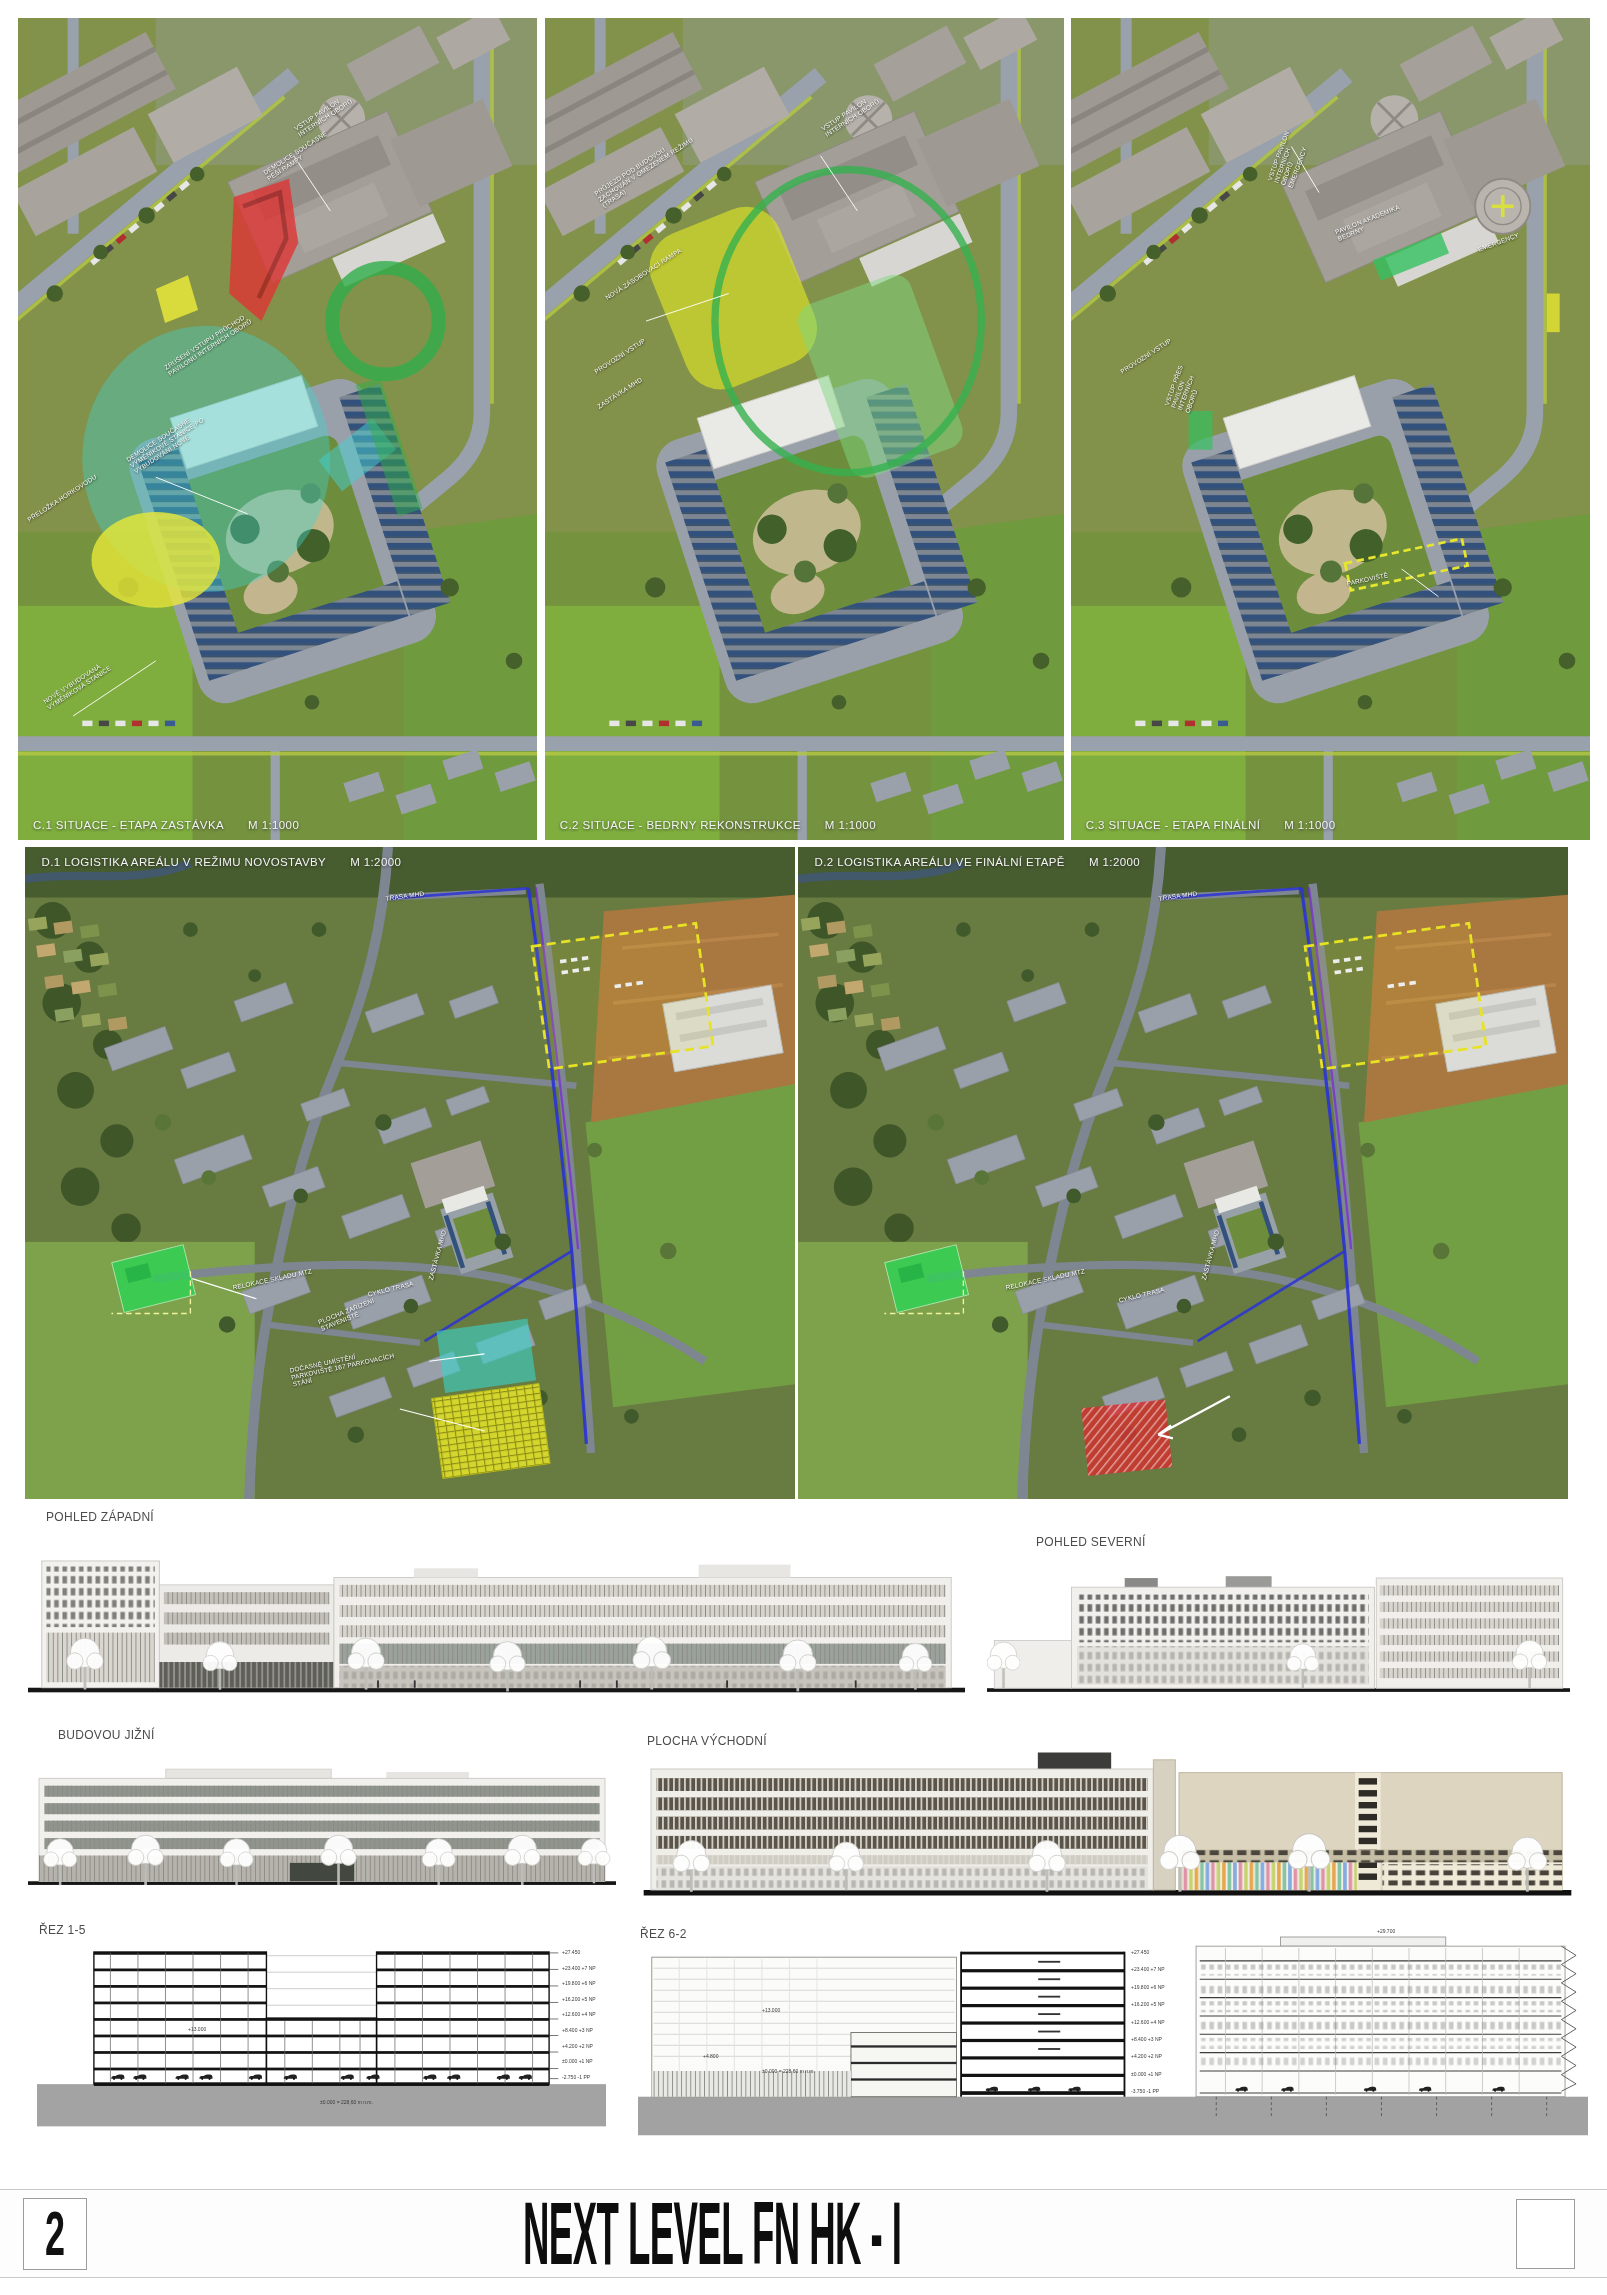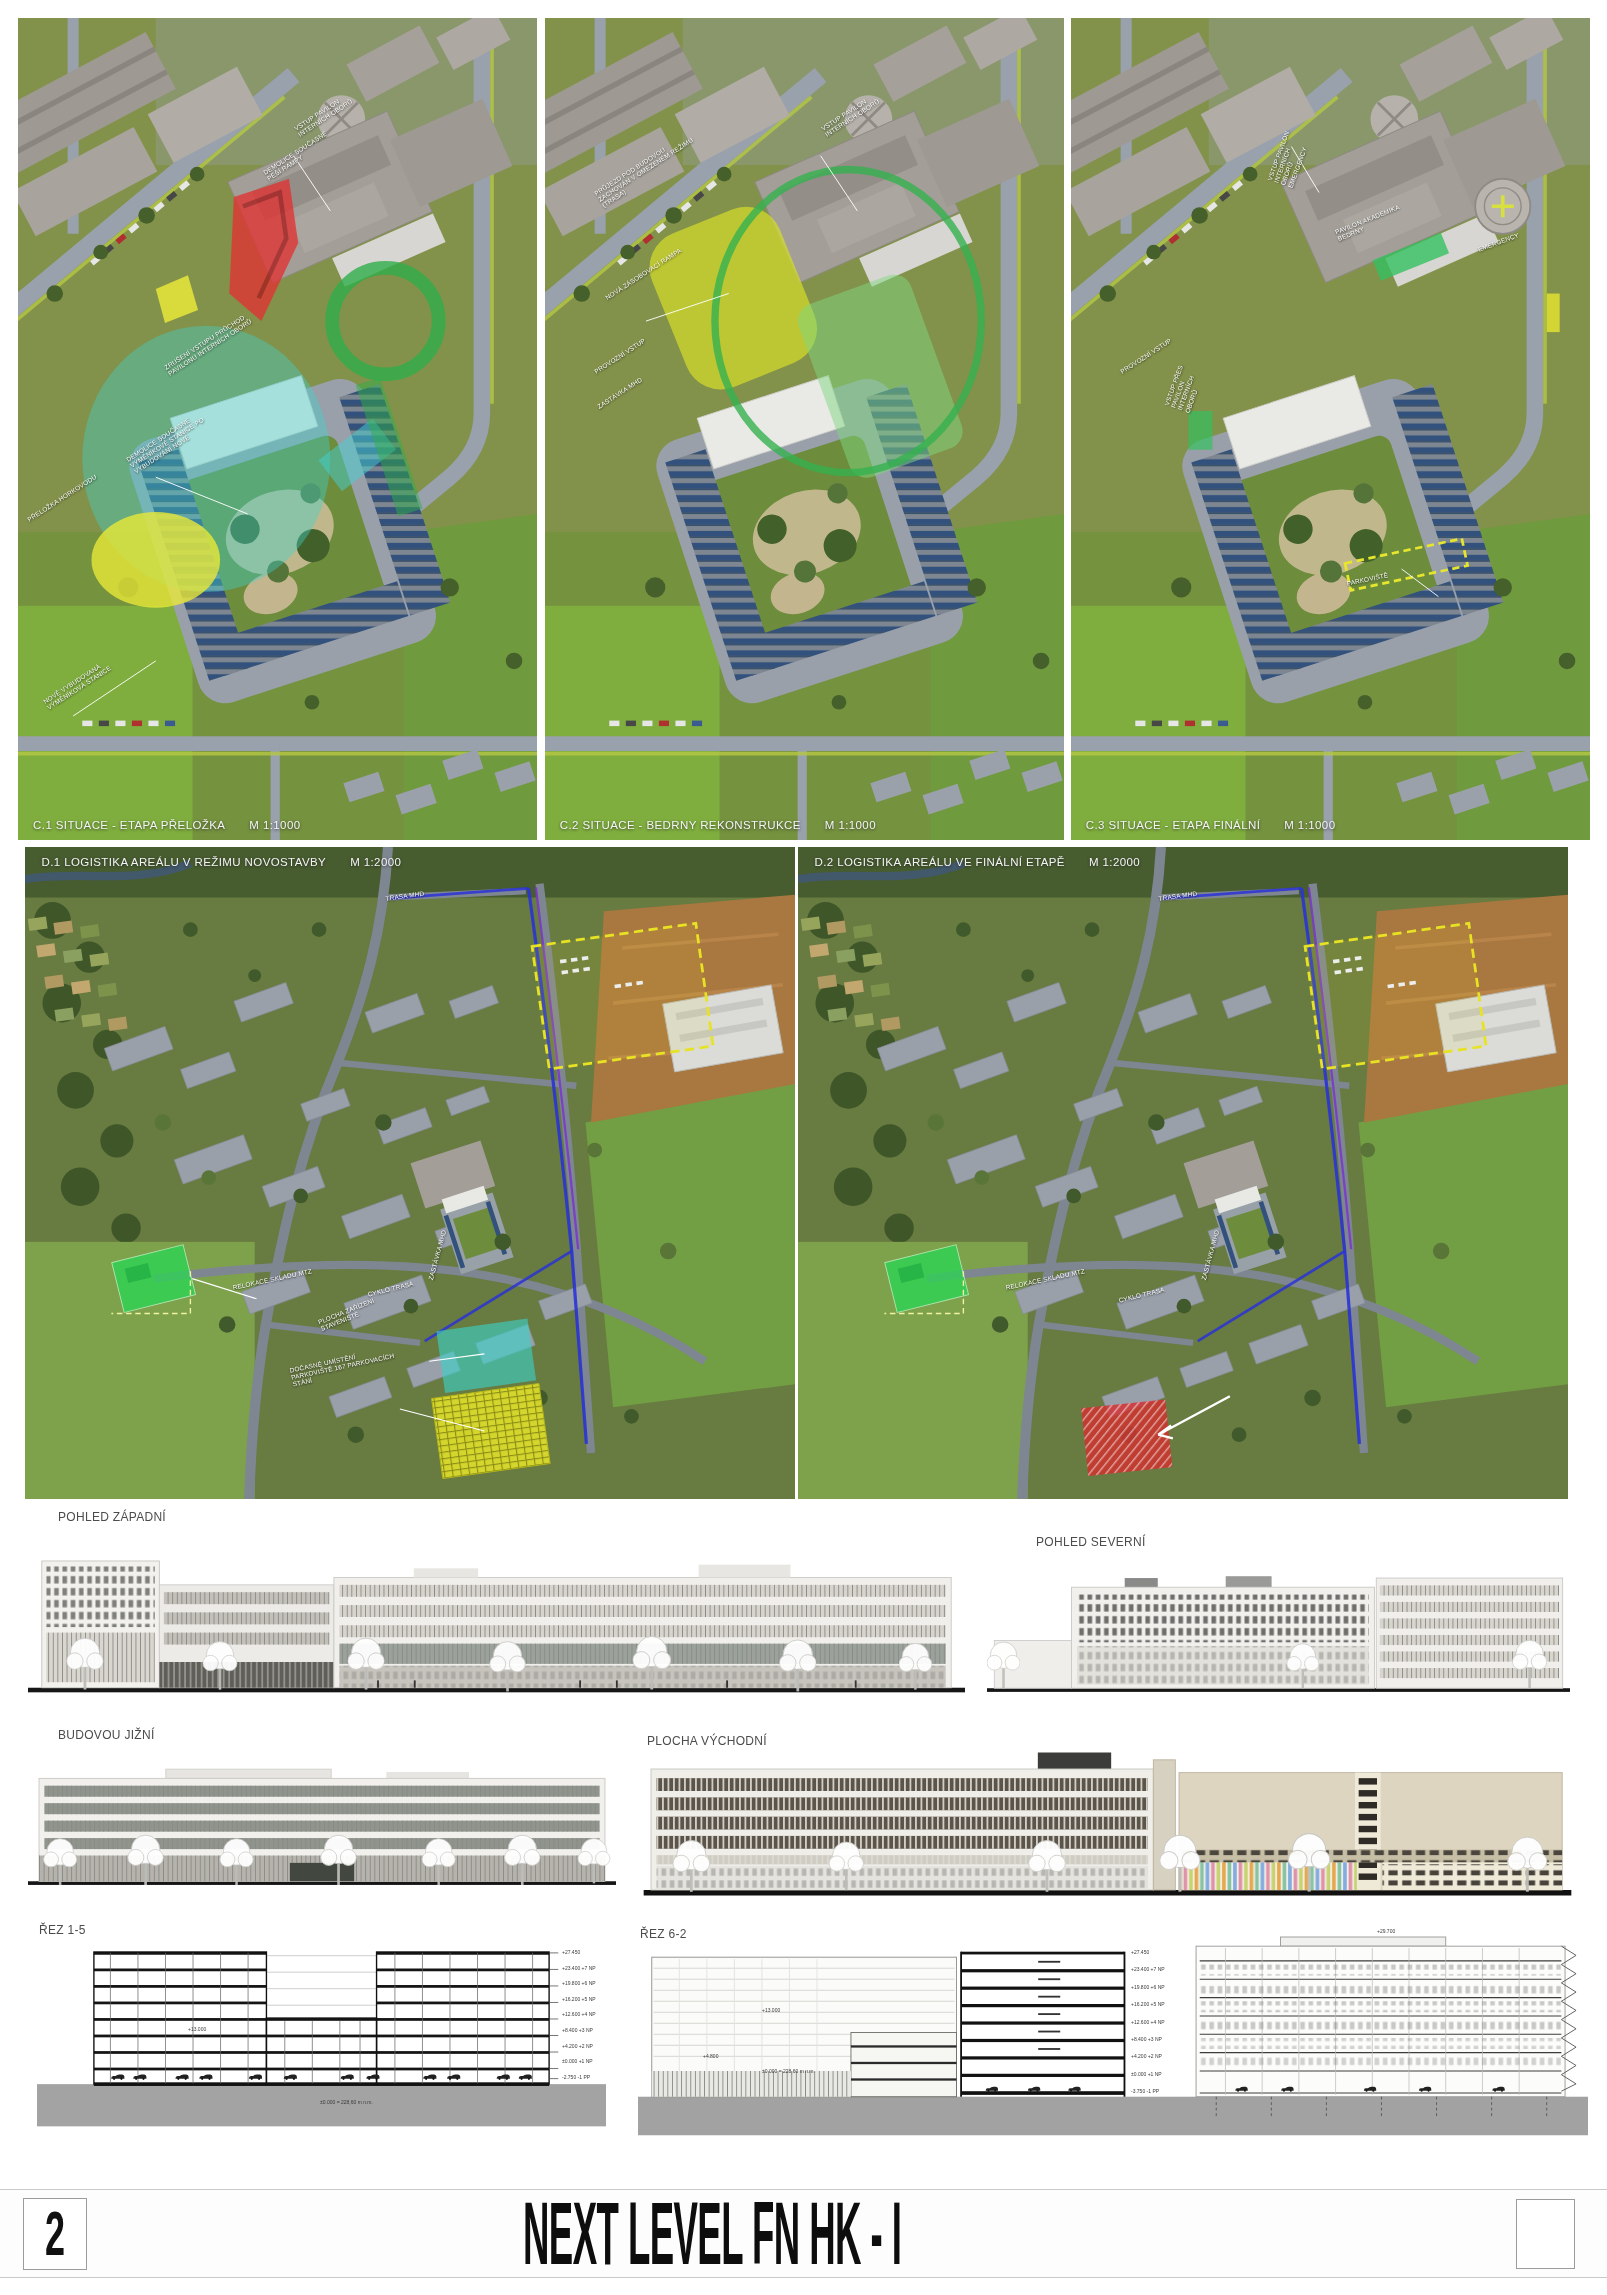--- a/index.html
+++ b/index.html
@@ -301,21 +301,21 @@
           <path d="M 60 760 L 150 700"></path>
     </g>
   </svg>
   <div class="ann" style="left:275px;top:108px;width:84px;transform:rotate(-33deg)">VSTUP PAVILON INTERNÍCH OBORŮ</div>
   <div class="ann" style="left:244px;top:152px;width:88px;transform:rotate(-33deg)">DEMOLICE SOUČASNÉ PĚŠÍ RAMPY</div>
   <div class="ann" style="left:145px;top:347px;width:101px;transform:rotate(-33deg)">ZRUŠENÍ VSTUPU PRŮCHOD PAVILONU INTERNÍCH OBORŮ</div>
   <div class="ann" style="left:107px;top:439px;width:110px;transform:rotate(-33deg)">DEMOLICE SOUČASNÉ VÝMĚNÍKOVÉ STANICE PO VYBUDOVÁNÍ NOVÉ</div>
   <div class="ann" style="left:24px;top:681px;width:101px;transform:rotate(-33deg)">NOVĚ VYBUDOVANÁ VÝMĚNÍKOVÁ STANICE</div>
   <div class="ann" style="left:7.3px;top:499px;width:92px;transform:rotate(-33deg)">PŘELOŽKA HORKOVODU</div>
   <figcaption class="cap">
-    <span>C.1 SITUACE - ETAPA PŘELOŽKA</span><span class="sc">M 1:1000</span>
+    <span>C.1 SITUACE - ETAPA ZASTÁVKA</span><span class="sc">M 1:1000</span>
   </figcaption>
 </figure>
 
 <figure class="panel" style="left:545px;top:18.4px;width:519px;height:822px;margin:0">
   <svg class="scene" viewBox="0 0 565 895" preserveAspectRatio="none">
     <use href="#c-scene"></use>
     <rect x="130" y="215" width="150" height="180" rx="40" transform="rotate(-22 205 305)" fill="#d6de2a" opacity=".7"></rect>
     <rect x="300" y="290" width="130" height="200" rx="20" transform="rotate(-20 365 390)" fill="#7fd77f" opacity=".5"></rect>
     <ellipse cx="330" cy="330" rx="145" ry="165" stroke="#35b24f" stroke-width="8" fill="none" opacity=".8"></ellipse>
     <g stroke="#ffffff" stroke-width="1">
@@ -402,21 +402,21 @@
   </svg>
   <div class="ann" style="left:360px;top:48px;width:55px;transform:rotate(-8deg)">TRASA MHD</div>
   <div class="ann" style="left:402px;top:432px;width:55px;transform:rotate(-75deg)">ZASTÁVKA MHD</div>
   <div class="ann" style="left:207px;top:437px;width:110px;transform:rotate(-12deg)">RELOKACE SKLADU MTZ</div>
   <div class="ann" style="left:320px;top:450px;width:64px;transform:rotate(-14deg)">CYKLO TRASA</div>
   <figcaption class="cap capTop" style="left:16.5px">
     <span>D.2 LOGISTIKA AREÁLU VE FINÁLNÍ ETAPĚ</span><span class="sc">M 1:2000</span>
   </figcaption>
 </figure>
 
-<div class="elab" style="left:58px;top:1510px">POHLED ZÁPADNÍ</div>
+<div class="elab" style="left:46px;top:1510px">POHLED ZÁPADNÍ</div>
 <svg class="draw" style="left:27.5px;top:1526px" width="937" height="182" viewBox="0 0 1020 198">
   <rect y="176" width="1020" height="5" fill="#161616"></rect>
   <rect x="15" y="38" width="128" height="138" fill="#f2f1ed" stroke="#c6c6c2"></rect>
   <rect x="20" y="44" width="118" height="66" fill="url(#win)" opacity=".7"></rect>
   <rect x="20" y="116" width="118" height="54" fill="#d9d6cf"></rect>
       <rect x="20" y="116" width="118" height="54" fill="url(#mull)"></rect>
   <rect x="143" y="64" width="190" height="112" fill="#ecebe7" stroke="#cccccc"></rect>
   <rect x="148" y="72" width="180" height="13" fill="#c2c0b9"></rect>
       <rect x="148" y="72" width="180" height="13" fill="url(#mull)"></rect>
   <rect x="148" y="94" width="180" height="13" fill="#c2c0b9"></rect>

